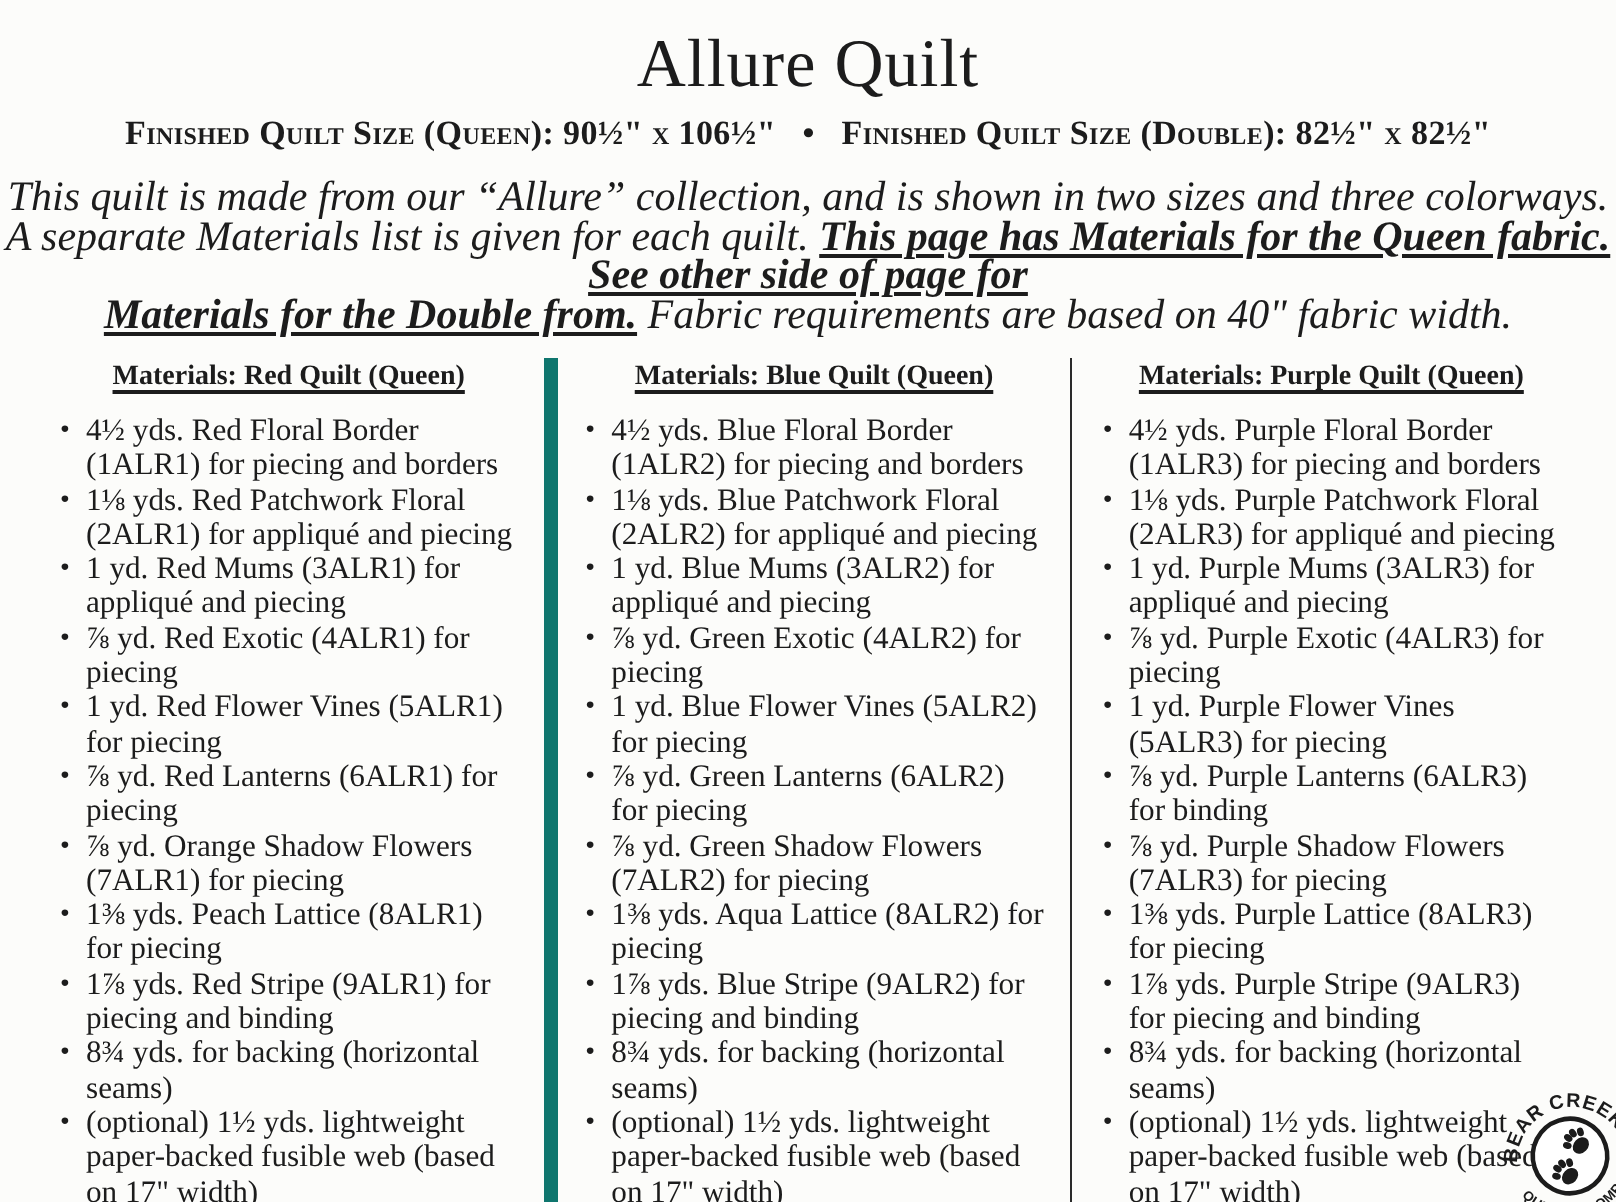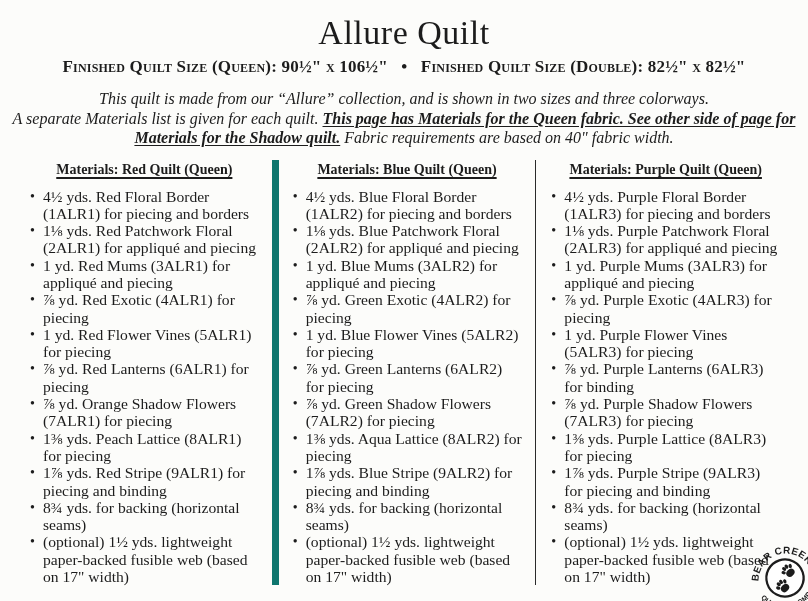--- a/index.html
+++ b/index.html
@@ -24,21 +24,21 @@
     text-align: center;
     font-weight: 700;
     font-variant: small-caps;
     font-size: 17px;
     letter-spacing: 0.2px;
   }
   .intro {
     margin-top: 12px;
     text-align: center;
     font-style: italic;
-    font-size: 16px;
+    font-size: 21px;
     line-height: 19.5px;
   }
   .intro .bu {
     font-weight: 700;
     text-decoration: underline;
     text-underline-offset: 2px;
   }
 
   .columns {
     display: flex;
@@ -92,21 +92,21 @@
 
 <div class="page">
 
   <h1 class="title">Allure Quilt</h1>
 
   <div class="size-line">Finished Quilt Size (Queen): 90½" x 106½"&nbsp;&nbsp;&nbsp;•&nbsp;&nbsp;&nbsp;Finished Quilt Size (Double): 82½" x 82½"</div>
 
   <div class="intro">
     <div><span>This quilt is made from our “Allure” collection, and is shown in two sizes and three colorways.</span></div>
     <div><span>A separate Materials list is given for each quilt.&nbsp;</span><span class="bu">This page has Materials for the Queen fabric. See other side of page for</span></div>
-    <div><span class="bu">Materials for the Shadow quilt.</span><span>&nbsp;Fabric requirements are based on 40" fabric width.</span></div>
+    <div><span class="bu">Materials for the Double from.</span><span>&nbsp;Fabric requirements are based on 40" fabric width.</span></div>
   </div>
 
   <div class="columns">
     <div class="col col-1">
       <div class="col-header">Materials: Red Quilt (Queen)</div>
       <ul class="materials">
           <li>4½ yds. Red Floral Border (1ALR1) for piecing and borders</li>
           <li>1⅛ yds. Red Patchwork Floral (2ALR1) for appliqué and piecing</li>
           <li>1 yd. Red Mums (3ALR1) for appliqué and piecing</li>
           <li>⅞ yd. Red Exotic (4ALR1) for piecing</li>

